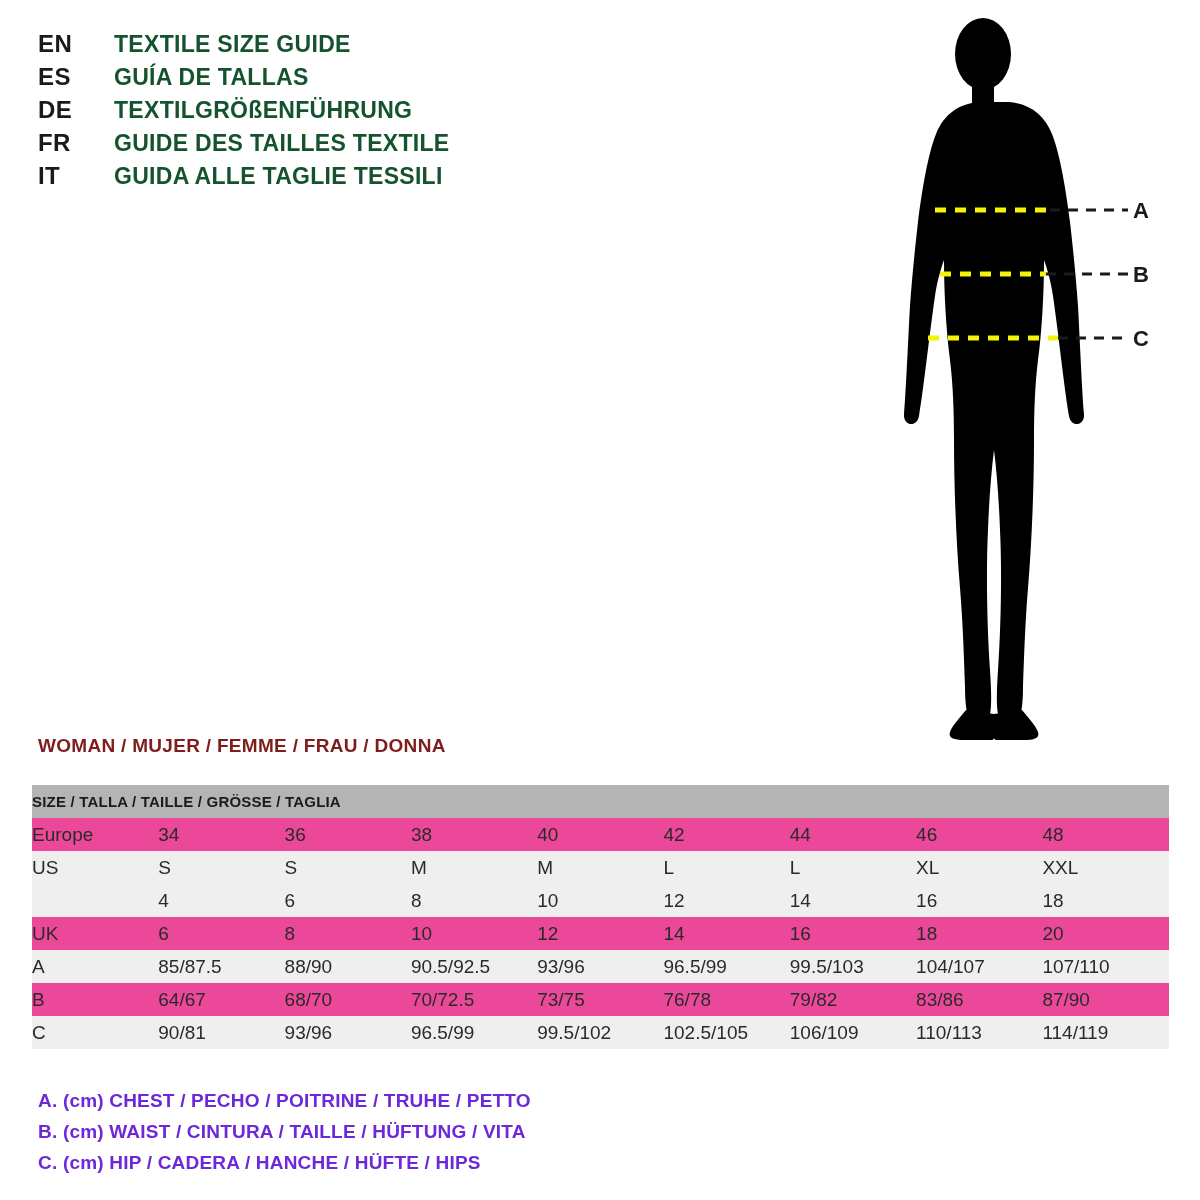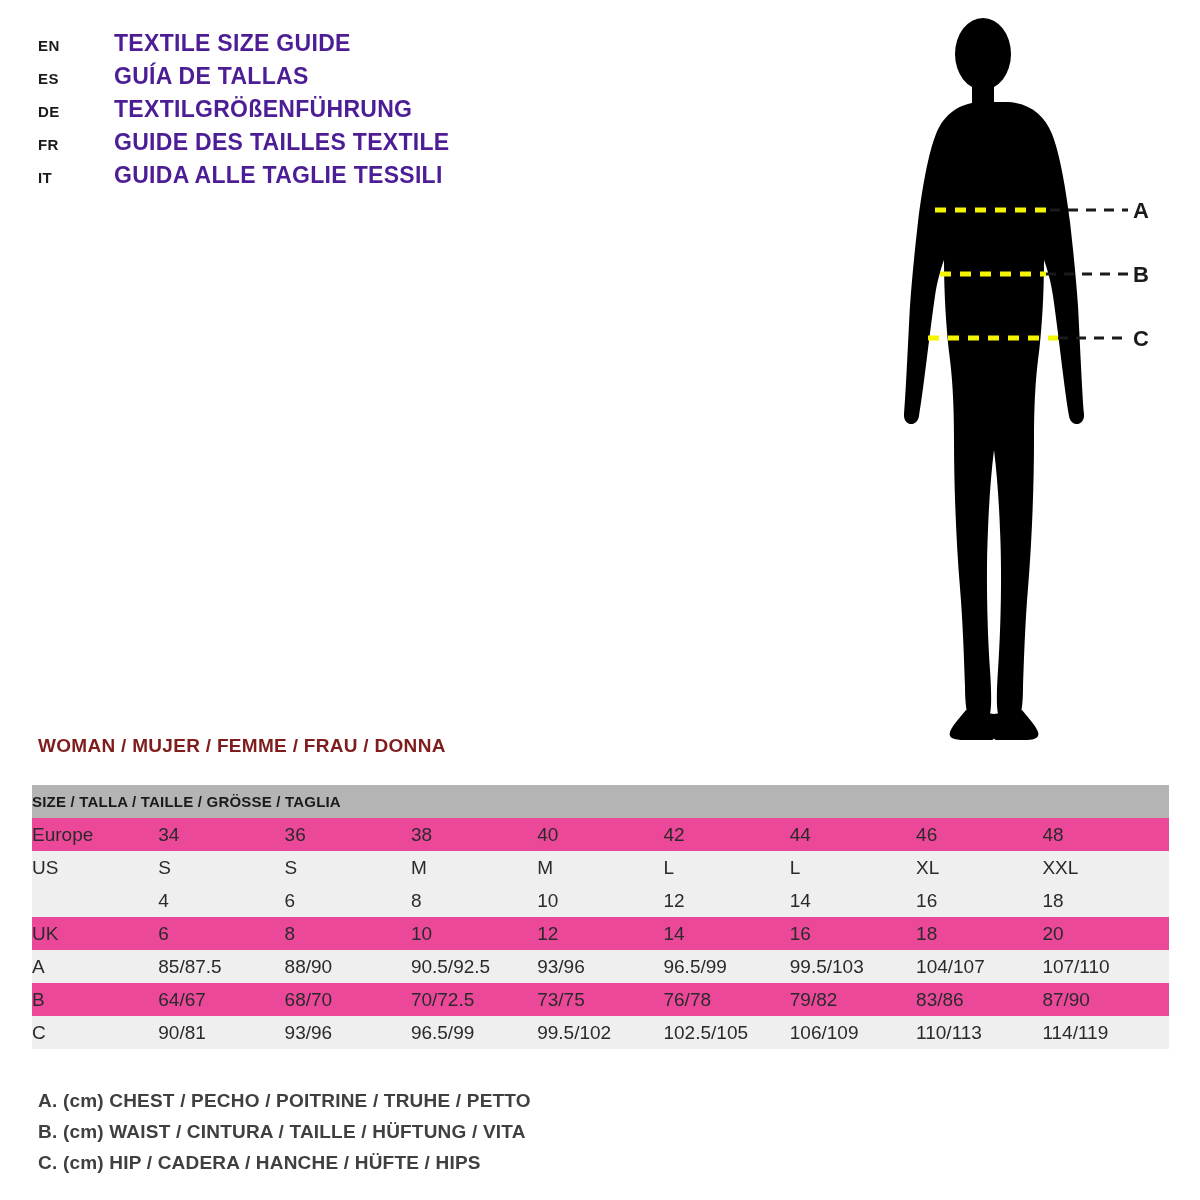--- a/index.html
+++ b/index.html
@@ -23,30 +23,30 @@
     top: 30px;
     width: 560px;
   }
   .lang-row {
     display: flex;
     align-items: baseline;
     height: 33px;
   }
   .lang-code {
     width: 76px;
-    font-size: 15px;
+    font-size: 24px;
     font-weight: bold;
     letter-spacing: 0.4px;
     color: #1a1a1a;
   }
   .lang-text {
     font-size: 23px;
     font-weight: bold;
     letter-spacing: 0.3px;
-    color: #4c1d95;
+    color: #14532d;
     white-space: nowrap;
   }
 
   
   #figure-area {
     position: absolute;
     left: 840px;
     top: 10px;
     width: 350px;
     height: 730px;
@@ -111,21 +111,21 @@
   #footnotes {
     position: absolute;
     left: 38px;
     top: 1090px;
     width: 700px;
   }
   .footnote {
     font-size: 19px;
     font-weight: bold;
     letter-spacing: 0.2px;
-    color: #404040;
+    color: #6d28d9;
     height: 31px;
   }
 </style>
 </head>
 <body>
 
 <div id="lang-block">
   <div class="lang-row">
     <span class="lang-code">EN</span>
     <span class="lang-text">TEXTILE SIZE GUIDE</span>

